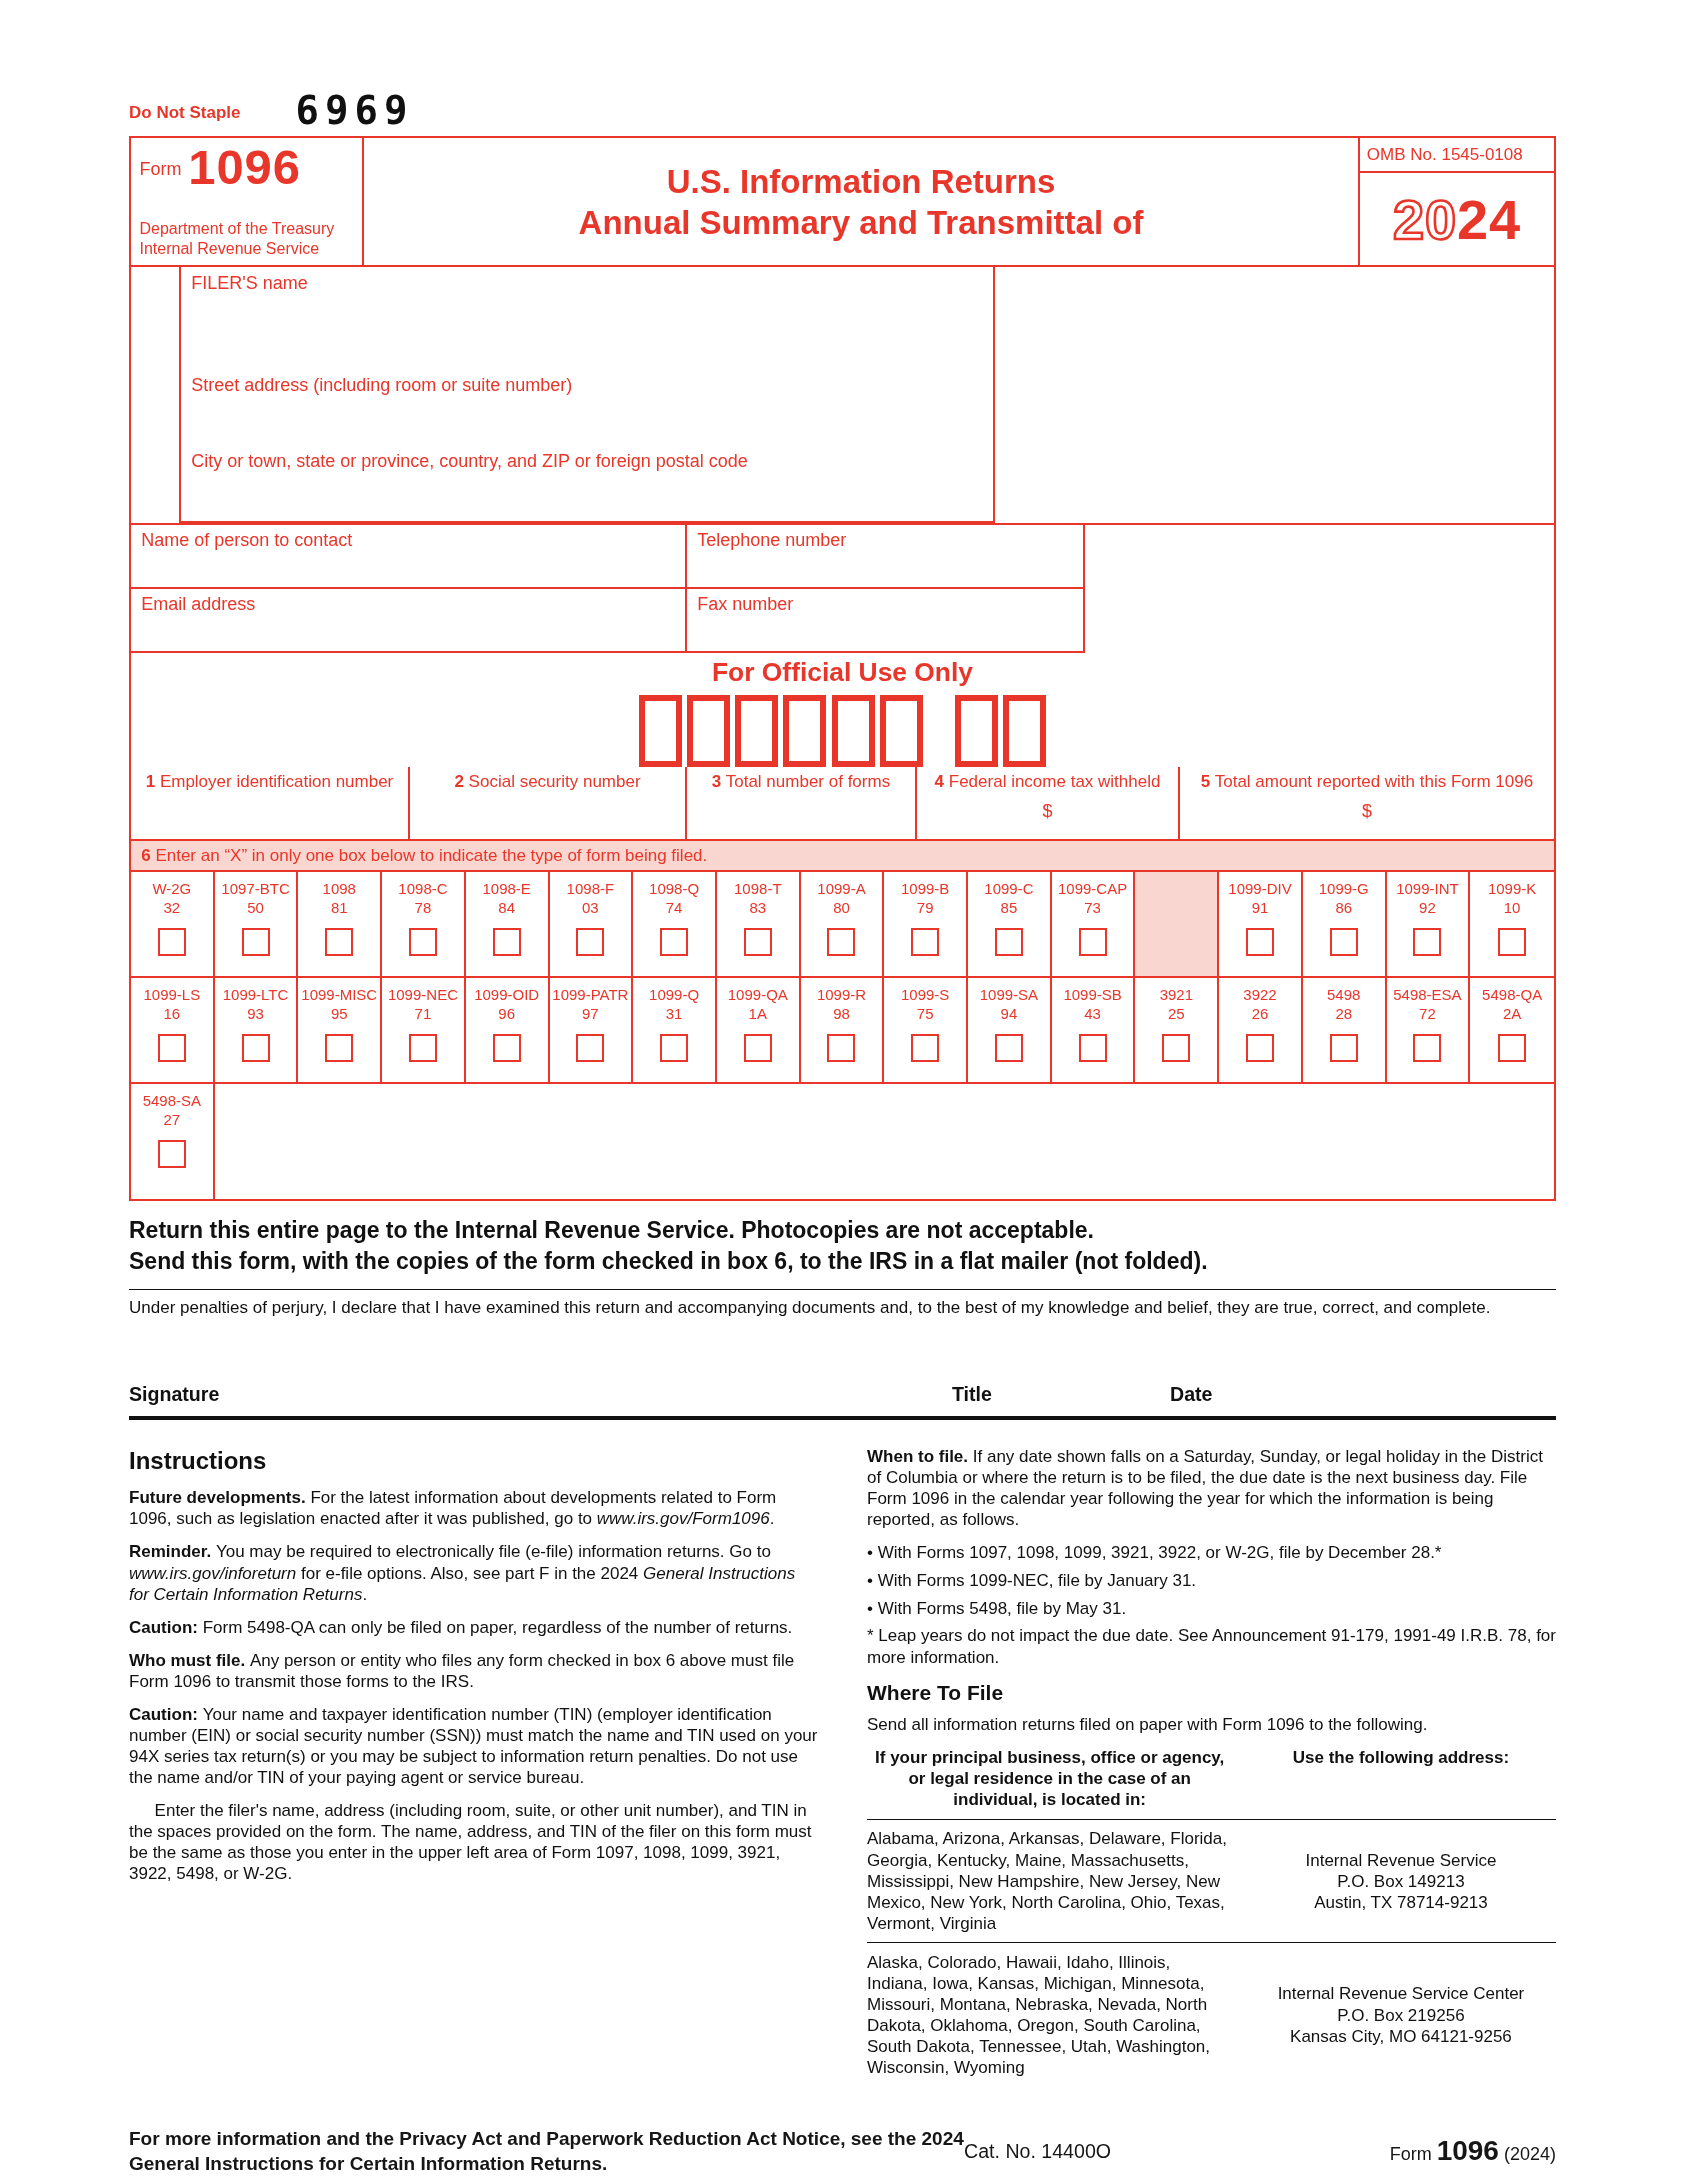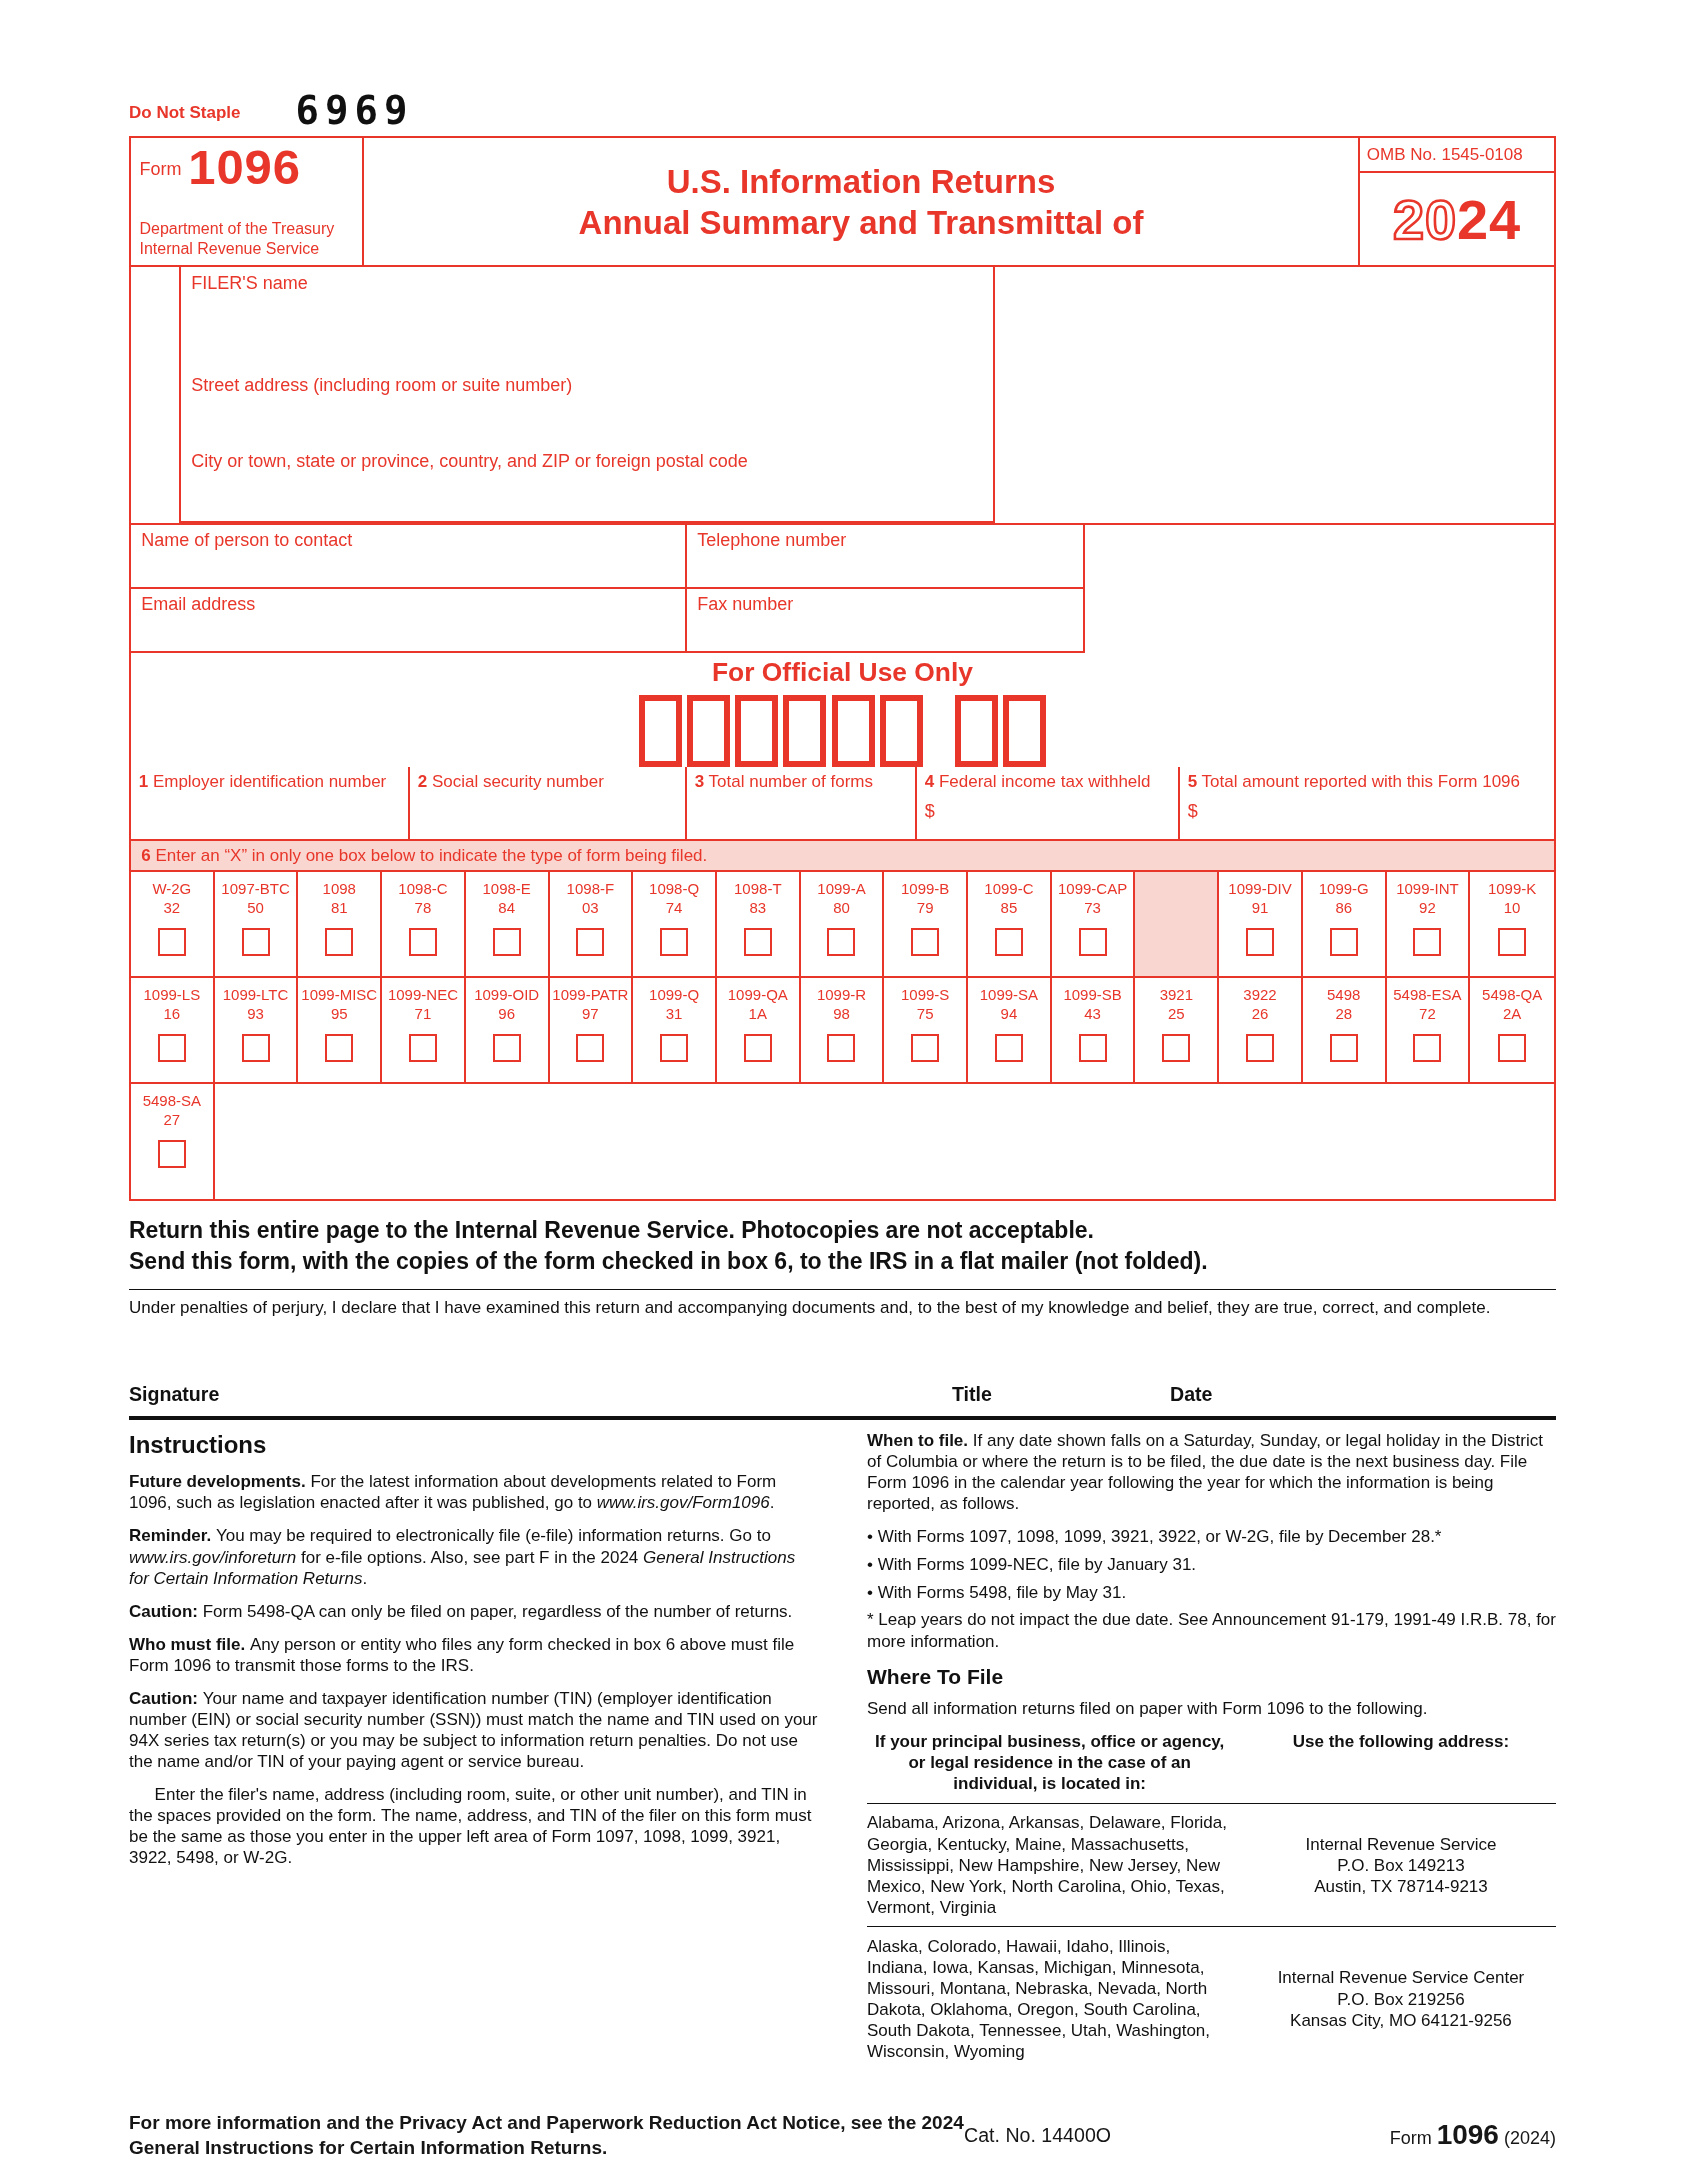--- a/index.html
+++ b/index.html
@@ -46,21 +46,21 @@
   .ccell.rowa { border-bottom:2.6px solid var(--red); }
   .ccell.rowb { border-bottom:2.6px solid var(--red); }
   .official { flex:1; display:flex; flex-direction:column; align-items:center; padding-top:1.7px; }
   .official-label { color:var(--red); font-weight:bold; font-size:26.4px; margin-top:1.7px; }
   .official-boxes { display:flex; align-items:center; gap:5.1px; margin-top:6.8px; }
   .ou-box { width:43px; height:72px; border:6px solid var(--red); background:#fff; }
   .ou-gap { width:22px; }
 
   
   .fields { display:grid; grid-template-columns:279px 277px 230px 263px 1fr; border-bottom:2.6px solid var(--red); }
-  .field { border-right:2.6px solid var(--red); height:72px; padding:5.1px 7.7px; color:var(--red); font-size:17px; line-height:1.2; }
+  .field { border-right:2.6px solid var(--red); height:72px; padding:5.1px 7.7px; color:var(--red); font-size:17px; line-height:1.2;text-align:center; }
   .field:last-child { border-right:none; }
   .fn { font-weight:bold; }
   .dollar { margin-top:8.5px; font-size:18px; }
 
   
   .box6 { background:var(--pink); border-bottom:2.6px solid var(--red); padding:5.1px 10.2px 4.3px; color:var(--red); font-size:17px; }
 
   
   .ftgrid { display:grid; grid-template-columns:repeat(17, 1fr); }
   .ft-cell { border-right:2.6px solid var(--red); border-bottom:2.6px solid var(--red); height:106px; text-align:center; padding-top:6.8px; color:var(--red); font-size:15px; line-height:1.3; }
@@ -73,21 +73,21 @@
   .retlines { margin-top:13.6px; font-weight:bold; font-size:23px; line-height:1.35; color:#111; }
   .thin-rule { border-top:1.7px solid #111; margin-top:12px; }
   .perjury { margin-top:8.5px; font-size:17px; color:#111; }
   .sigrow { position:relative; height:25.6px; margin-top:65px; font-weight:bold; font-size:19.6px; color:#111; }
   .sig-signature { position:absolute; left:0; }
   .sig-title { position:absolute; left:823px; }
   .sig-date { position:absolute; left:1041px; }
   .thick-rule { border-top:4.3px solid #111; margin-top:6.8px; }
 
   
-  .instr { display:flex; gap:49px; margin-top:10px; }
+  .instr { display:flex; gap:49px; margin-top:26px; }
   .icol { flex:1; font-size:17px; line-height:1.24; color:#111; }
   .instr-h { font-size:24px; font-weight:bold; margin-bottom:12px; }
   .ip { margin-bottom:12px; }
   .ip.indent { text-indent:25.6px; }
   .ip.bullet { margin-bottom:6.8px; }
   .b { font-weight:bold; }
   .i { font-style:italic; }
   .where-h { font-size:21px; font-weight:bold; margin:8.5px 0 8.5px; }
 
   

